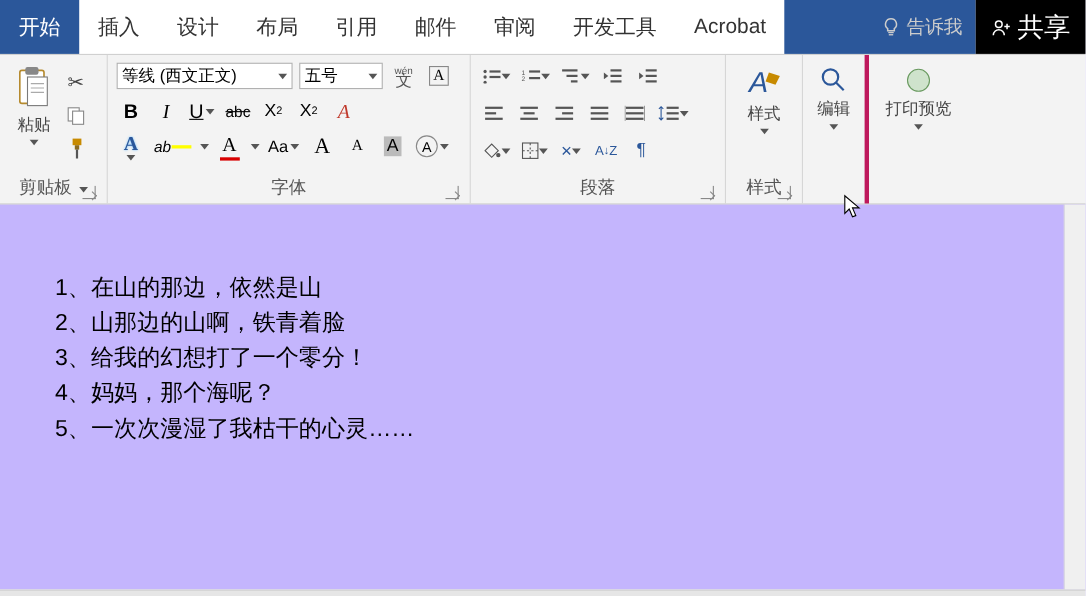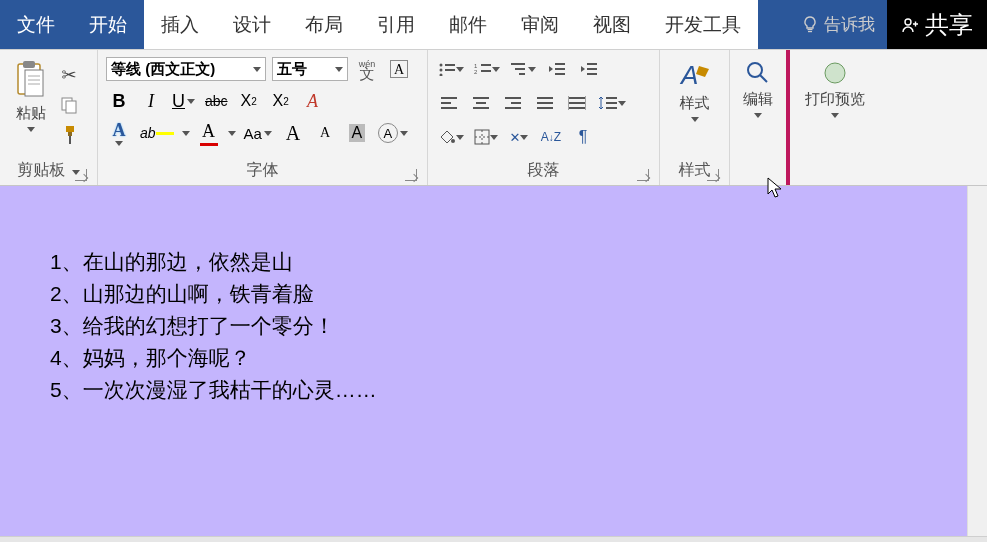--- a/index.html
+++ b/index.html
@@ -18,21 +18,21 @@
 .ribbon { height: 136px; background: #f3f3f3; border-bottom: 1px solid #c6c6c6; display:flex; align-items:stretch; position:relative; }
 .group { border-right: 1px solid #d6d6d6; padding: 6px 8px 2px 8px; display:flex; flex-direction:column; }
 .group-body { flex:1; display:flex; align-items:flex-start; }
 .group-label { font-size:16px; color:#555; text-align:center; padding-bottom:2px; position:relative; }
 .dlaunch { position:absolute; right:2px; bottom:2px; width:12px; height:12px; border-right:1px solid #888; border-bottom:1px solid #888; }
 .dlaunch:after { content:""; position:absolute; right:-1px; bottom:-1px; width:5px; height:5px; border-right:1px solid #888; border-bottom:1px solid #888; transform:rotate(-45deg);}
 .col { display:flex; flex-direction:column; justify-content:space-around; align-items:center; gap:4px; padding:0 2px;}
 .row { display:flex; align-items:center; gap:6px; }
 .btn { min-width:26px; height:26px; display:flex; align-items:center; justify-content:center; cursor:pointer; padding:0 2px;}
 .bigbtn { width:62px; display:flex; flex-direction:column; align-items:center; justify-content:center; gap:4px; cursor:pointer; font-size:15px; color:#444; padding:4px 2px;}
-.sel { height:24px; border:1px solid #b0b0b0; background:#fff; font-size:15px; display:flex; align-items:center; padding:0 4px; gap:4px;font-weight:bold;}
+.sel { height:24px; border:1px solid #b0b0b0; background:#fff; font-size:15px; display:flex; align-items:center; padding:0 4px; gap:4px;}
 .sel .dd { margin-left:auto; }
 .dd { width:0; height:0; border-left:4px solid transparent; border-right:4px solid transparent; border-top:5px solid #555; display:inline-block;}
 .ico { display:inline-flex; align-items:center; justify-content:center; }
 
 
 .i-cut { color:#444; font-size:18px; }
 .i-copy { color:#444; font-size:16px; }
 .i-brush { color:#c78a00; font-size:18px; }
 .underbar { height:3px; width:18px; margin-top:1px;}
 .clr-yellow { background:#ffff00; }
@@ -52,30 +52,29 @@
 
 .cursor { position:absolute; left:766px; top:176px; pointer-events:none; }
 .cursor svg { width:20px; height:24px; }
 
 .scrollhint { position:absolute; right:0; top:186px; bottom:6px; width:20px; background:linear-gradient(#f0f0f0,#f0f0f0); border-left:1px solid #dedede;}
 </style>
 </head>
 <body>
 
 <div class="tabbar">
-  <div class="tab blue">文件</div>
   <div class="tab active">开始</div>
   <div class="tab">插入</div>
   <div class="tab">设计</div>
   <div class="tab">布局</div>
   <div class="tab">引用</div>
   <div class="tab">邮件</div>
   <div class="tab">审阅</div>
-  <div class="tab">视图</div>
   <div class="tab">开发工具</div>
+  <div class="tab">Acrobat</div>
   <div class="rspace"></div>
   <div class="tellme">
     <span class="ico">
       <svg width="16" height="18" viewBox="0 0 16 18">
           <path d="M8 1a5 5 0 0 0-3 9v2h6v-2a5 5 0 0 0-3-9z" fill="none" stroke="#ccc" stroke-width="1.4"></path>
           <rect x="5.5" y="13" width="5" height="1.2" fill="#ccc"></rect>
           <rect x="6" y="15" width="4" height="1.2" fill="#ccc"></rect>
         </svg>
     </span>
     <span>告诉我</span>

